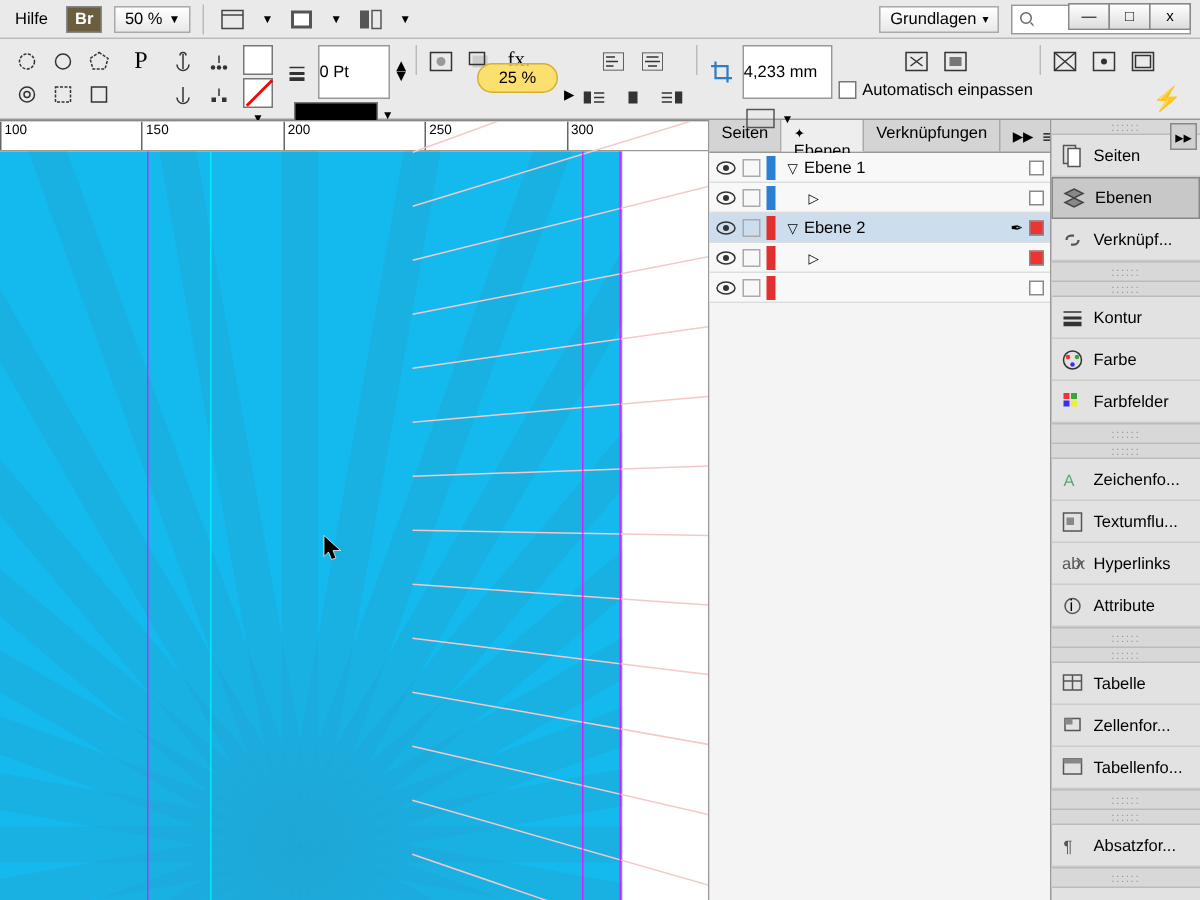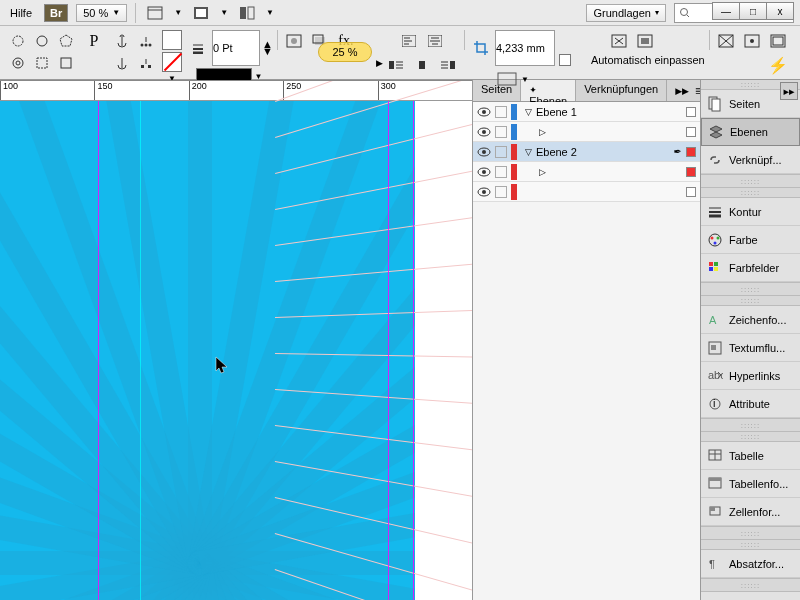--- a/index.html
+++ b/index.html
@@ -22,21 +22,21 @@
 .tool-sm { width:24px; height:22px; display:flex; align-items:center; justify-content:center; cursor:pointer; }
 .fillstroke { display:flex; align-items:center; gap:2px; }
 .swatch { width:20px; height:20px; border:1px solid #777; }
 .swatch.white { background:#fff; }
 .swatch.none { background:#fff; position:relative; }
 .swatch.none::after { content:""; position:absolute; left:-2px; top:8px; width:24px; height:2px; background:red; transform:rotate(-45deg); }
 .swatch.black { background:#000; }
 .num-input { width:48px; height:36px; border:1px solid #999; background:#fff; font-size:11px; }
 .stack { display:flex; flex-direction:column; gap:2px; align-items:center; }
 .highlight-pill { position:absolute; left:318px; top:16px; width:54px; height:20px; border-radius:10px; background:rgba(255,220,80,.8); display:flex; align-items:center; justify-content:center; border:1px solid #d4b030; }
-.checkbox-row { display:flex; align-items:center; gap:20px; }
+.checkbox-row { display:flex; align-items:center; gap:4px; }
 .checkbox-row .cb { width:12px; height:12px; border:1px solid #777; background:#fff; }
 .bolt { position:absolute; right:12px; top:30px; font-size:16px; }
 .main { display:flex; height:calc(600px - 80px); }
 .canvas-area { flex:1; position:relative; background:#fff; overflow:hidden; border-top:1px solid #888; }
 .ruler-h { position:absolute; top:0; left:0; right:0; height:20px; background:#fff; border-bottom:1px solid #999; display:flex; }
 .ruler-tick { flex:1; border-left:1px solid #666; font-size:9px; padding-left:2px; }
 .artboard { position:absolute; top:20px; left:0; width:415px; height:560px; background:#14b9ed; overflow:hidden; }
 .sunburst { position:absolute; top:0; left:-150px; width:700px; height:900px; }
 .ray { position:absolute; left:50%; top:50%; width:700px; height:24px; background:#1da8d8; transform-origin:0 50%; opacity:.5; }
 .guide-m { position:absolute; top:20px; width:1px; height:560px; background:#ff00ff; opacity:.8; }
@@ -614,35 +614,35 @@
             <rect x="2" y="2" width="12" height="10" fill="none" stroke="#555"></rect>
             <line x1="2" y1="6" x2="14" y2="6" stroke="#555"></line>
             <line x1="8" y1="2" x2="8" y2="12" stroke="#555"></line>
           </svg>
         </span>
         <span>Tabelle</span>
       </div>
       <div class="dock-item">
         <span class="dock-ico">
           <svg width="16" height="16">
+            <rect x="3" y="3" width="10" height="8" fill="none" stroke="#555"></rect>
+            <rect x="3" y="3" width="5" height="4" fill="#888"></rect>
+          </svg>
+        </span>
+        <span>Zellenfor...</span>
+      </div>
+      <div class="dock-item">
+        <span class="dock-ico">
+          <svg width="16" height="16">
             <rect x="2" y="2" width="12" height="10" fill="none" stroke="#555"></rect>
             <rect x="2" y="2" width="12" height="3" fill="#888"></rect>
           </svg>
         </span>
         <span>Tabellenfo...</span>
       </div>
-      <div class="dock-item">
-        <span class="dock-ico">
-          <svg width="16" height="16">
-            <rect x="3" y="3" width="10" height="8" fill="none" stroke="#555"></rect>
-            <rect x="3" y="3" width="5" height="4" fill="#888"></rect>
-          </svg>
-        </span>
-        <span>Zellenfor...</span>
-      </div>
       <div class="dock-sep"></div>
       <div class="dock-grip"></div>
       <div class="dock-item">
         <span class="dock-ico">
           <svg width="16" height="16">
             <text x="2" y="12" font-size="13" fill="#555">¶</text>
           </svg>
         </span>
         <span>Absatzfor...</span>
       </div>

